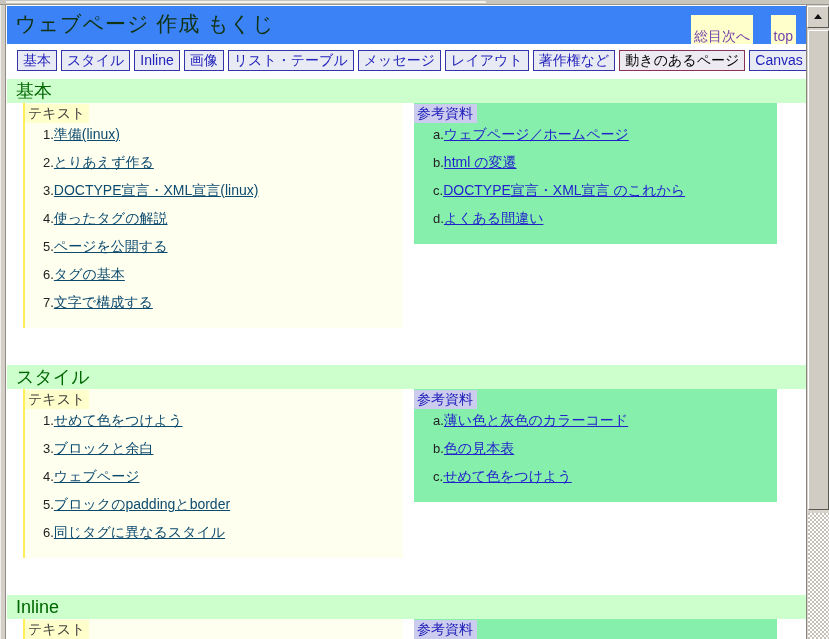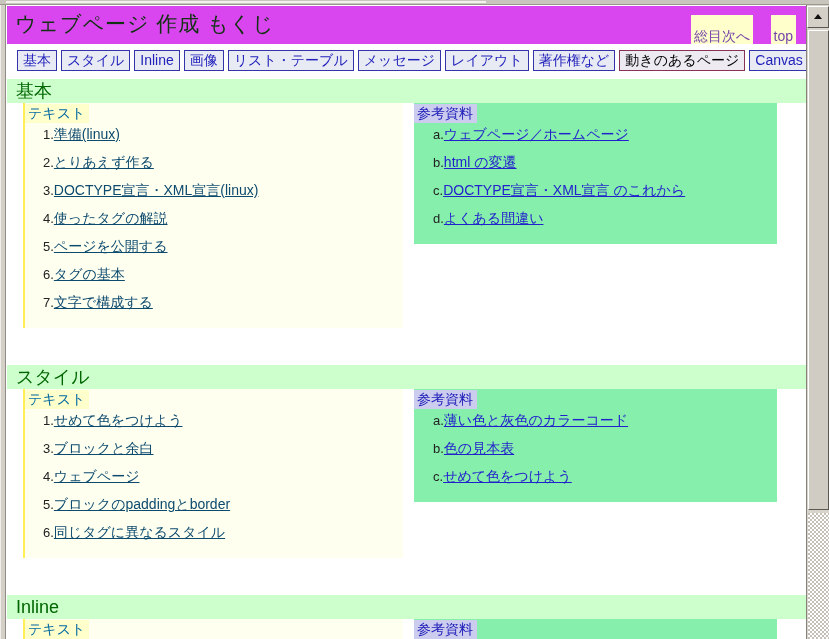--- a/index.html
+++ b/index.html
@@ -107,21 +107,21 @@
     top: 6px; left: 7px;
     width: 799px;
     height: 633px;
     background: #ffffff;
     overflow: hidden;
   }
 
   
   #title-bar {
     position: relative;
-    background: #d946ef;
+    background: #3b82f6;
     height: 38px;
     width: 799px;
     box-sizing: border-box;
     padding: 0;
   }
   #page-title {
     position: absolute;
     left: 8px;
     top: 4px;
     font-size: 21px;
@@ -219,21 +219,21 @@
   }
   .col-label {
     display: inline-block;
     font-size: 14px;
     line-height: 19px;
     padding: 0 4px 0 3px;
     margin: 1px 0 0 0;
   }
   .col-left .col-label {
     background: #ffffcc;
-    color: #0369a1;
+    color: #404040;
   }
   .col-right .col-label {
     background: #ccccee;
     color: #2222bb;
   }
   ul.item-list {
     list-style: none;
     margin: 0;
     padding: 3px 0 0 0;
   }

